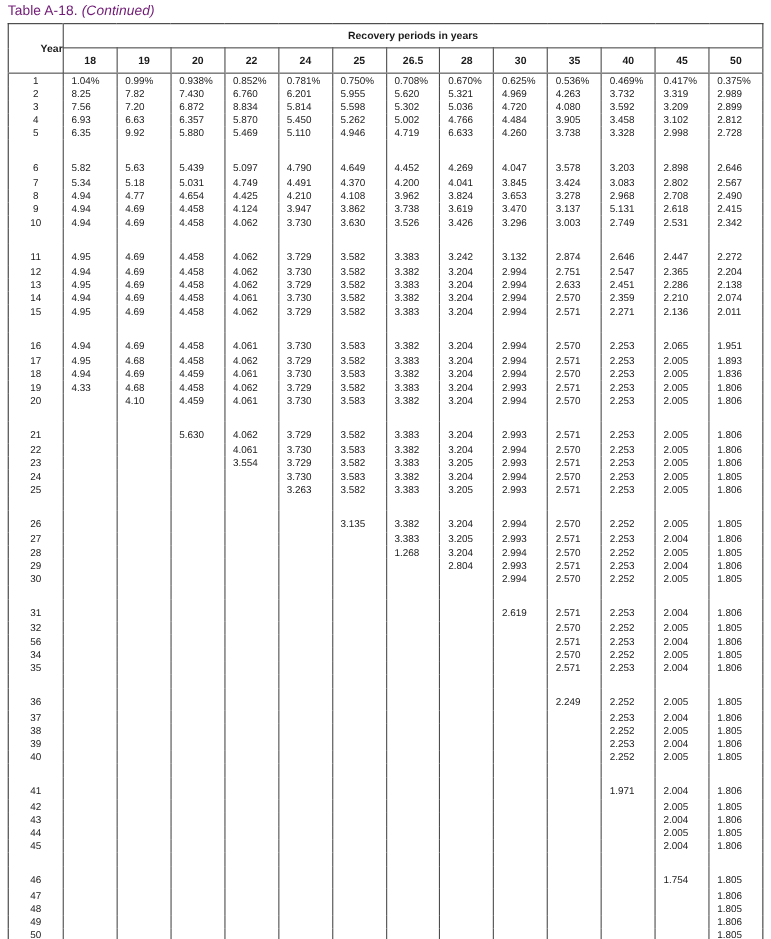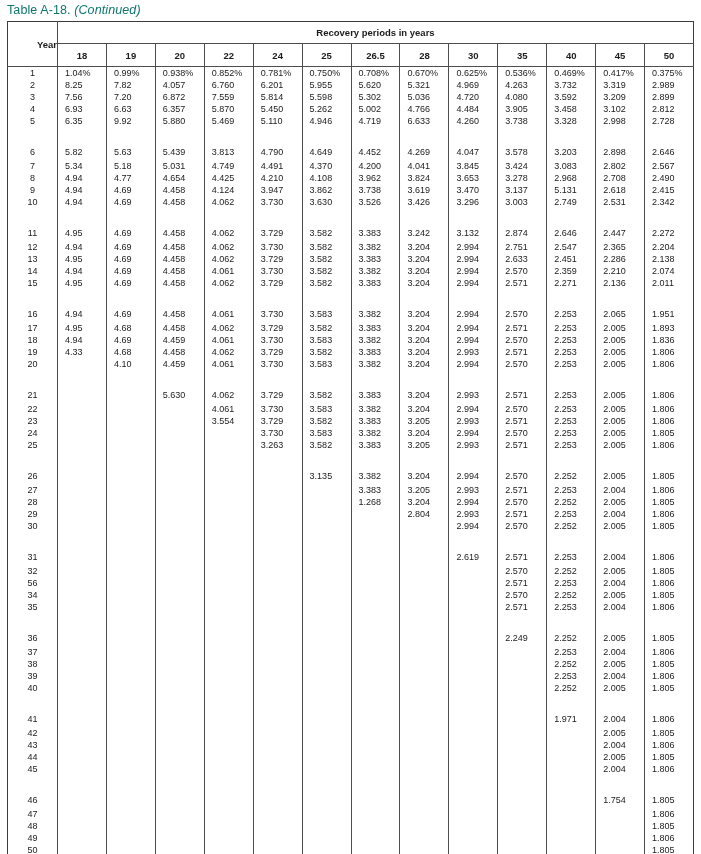--- a/index.html
+++ b/index.html
@@ -12,21 +12,21 @@
     font-family: "Liberation Sans", sans-serif;
     color: #1b1b1b;
     overflow: hidden;
   }
   .doc-title {
     position: absolute;
     left: 7px;
     top: 3px;
     font-size: 12.5px;
     letter-spacing: 0.1px;
-    color: #0f766e;
+    color: #701a75;
     white-space: nowrap;
     text-align: right;
   }
   .doc-title .ital { font-style: italic; }
   table.rate-table {
     position: absolute;
     left: 7px;
     top: 21px;
     width: 687px;
     border-collapse: collapse;
@@ -123,38 +123,38 @@
           <td>0.625%</td>
           <td>0.536%</td>
           <td>0.469%</td>
           <td>0.417%</td>
           <td>0.375%</td>
         </tr>
         <tr>
           <td class="year">2</td>
           <td>8.25</td>
           <td>7.82</td>
-          <td>4.057</td>
+          <td>7.430</td>
           <td>6.760</td>
           <td>6.201</td>
           <td>5.955</td>
           <td>5.620</td>
           <td>5.321</td>
           <td>4.969</td>
           <td>4.263</td>
           <td>3.732</td>
           <td>3.319</td>
           <td>2.989</td>
         </tr>
         <tr>
           <td class="year">3</td>
           <td>7.56</td>
           <td>7.20</td>
           <td>6.872</td>
-          <td>7.559</td>
+          <td>8.834</td>
           <td>5.814</td>
           <td>5.598</td>
           <td>5.302</td>
           <td>5.036</td>
           <td>4.720</td>
           <td>4.080</td>
           <td>3.592</td>
           <td>3.209</td>
           <td>2.899</td>
         </tr>
@@ -204,21 +204,21 @@
           <td></td>
           <td></td>
           <td></td>
           <td></td>
         </tr>
         <tr class="first-of-group">
           <td class="year">6</td>
           <td>5.82</td>
           <td>5.63</td>
           <td>5.439</td>
-          <td>3.813</td>
+          <td>5.097</td>
           <td>4.790</td>
           <td>4.649</td>
           <td>4.452</td>
           <td>4.269</td>
           <td>4.047</td>
           <td>3.578</td>
           <td>3.203</td>
           <td>2.898</td>
           <td>2.646</td>
         </tr>

